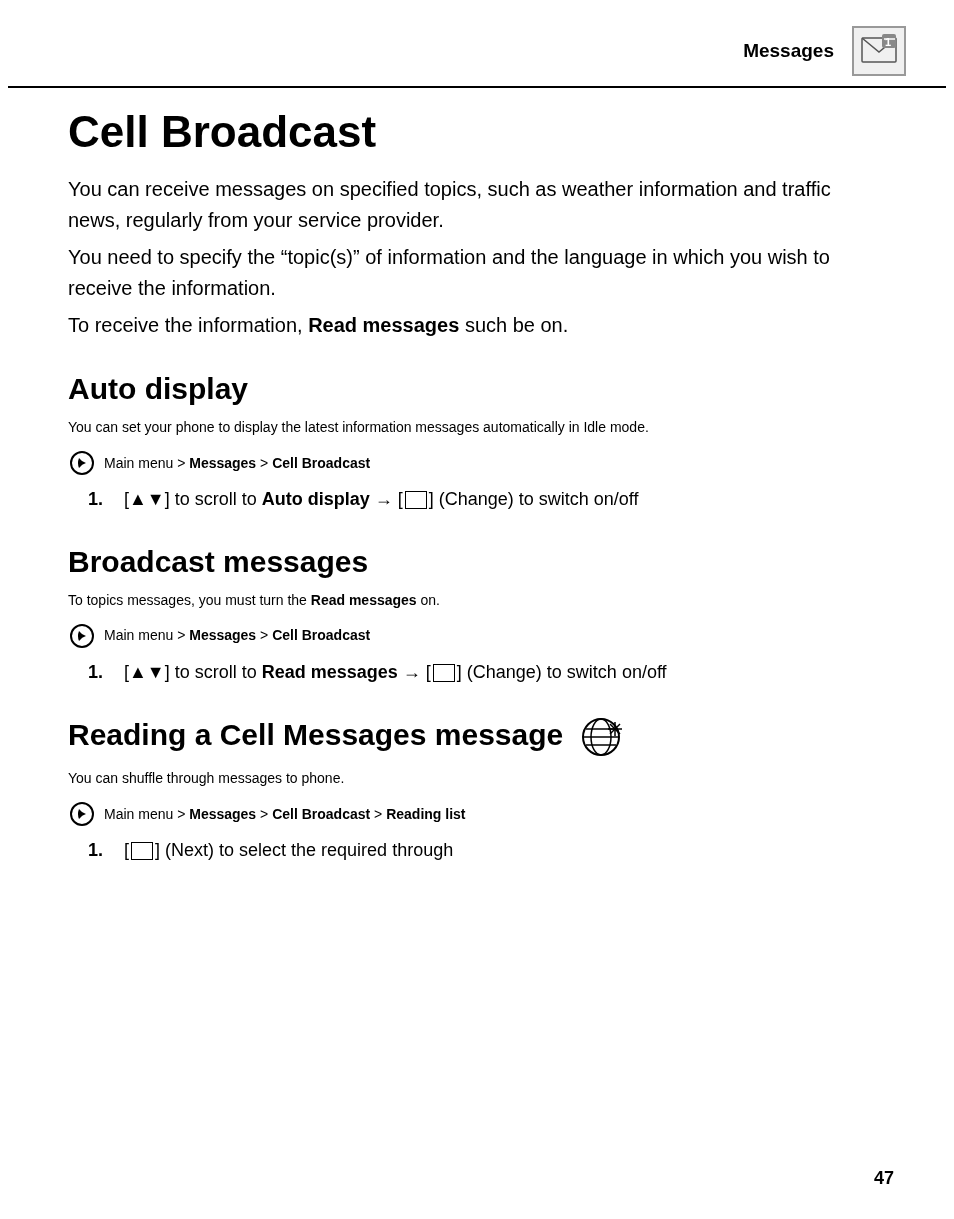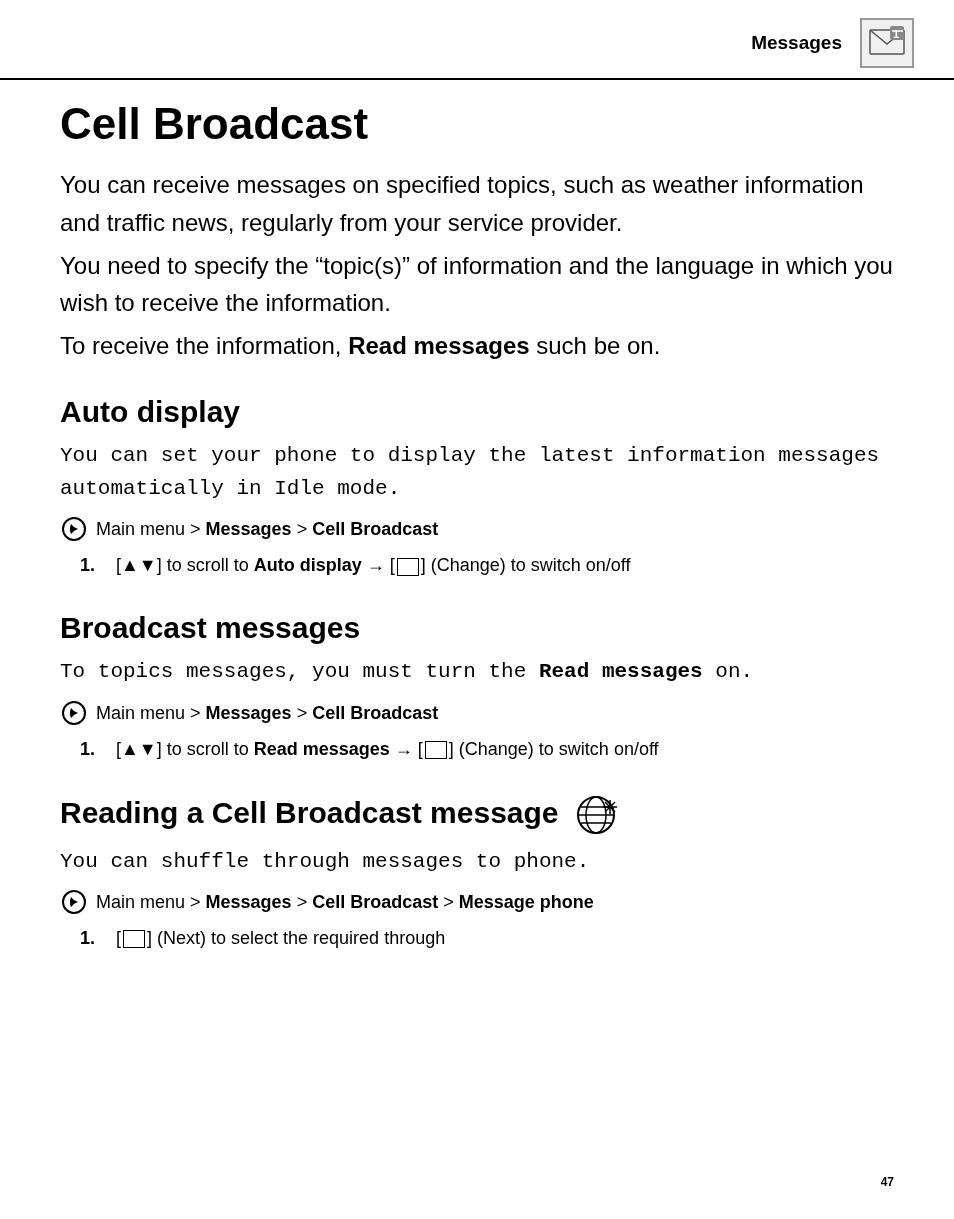--- a/index.html
+++ b/index.html
@@ -14,21 +14,21 @@
       background: #ffffff;
       font-family: Arial, Helvetica, sans-serif;
       font-size: 18px;
       color: #000000;
       position: relative;
     }
 
     .page {
       width: 954px;
       min-height: 1219px;
-      padding: 0;
+      padding: 8px;
       position: relative;
     }
 
     
     .header {
       display: flex;
       justify-content: flex-end;
       align-items: center;
       padding: 18px 40px 10px 60px;
       border-bottom: 2px solid #000;
@@ -59,46 +59,45 @@
     
     .page-title {
       font-size: 44px;
       font-weight: bold;
       margin-bottom: 18px;
       line-height: 1.1;
     }
 
     
     .intro-text {
-      font-size: 24px;
+      font-size: 20px;
       line-height: 1.55;
       margin-bottom: 6px;
     }
 
     
     .section-heading {
       font-size: 30px;
       font-weight: bold;
       margin-top: 30px;
       margin-bottom: 10px;
       line-height: 1.2;
     }
 
     .section-text {
-      font-size: 21px;
+      font-size: 14px;
       line-height: 1.55;
       margin-bottom: 8px;
-      font-family: Liberation Mono, monospace;
     }
 
     
     .nav-line {
       display: flex;
-      align-items: flex-end;
-      font-size: 18px;
+      align-items: center;
+      font-size: 14px;
       margin: 10px 0 8px 0;
       line-height: 1.5;
     }
 
     .nav-arrow-icon {
       width: 28px;
       height: 28px;
       margin-right: 8px;
       flex-shrink: 0;
       display: flex;
@@ -155,21 +154,21 @@
       align-items: center;
       margin-left: 8px;
       vertical-align: middle;
     }
 
     
     .page-number {
       position: absolute;
       bottom: 30px;
       right: 60px;
-      font-size: 12px;
+      font-size: 18px;
       font-weight: bold;
     }
   </style>
 </head>
 <body>
 
 <div class="page">
 
   <div class="header">
     <span class="header-title">Messages</span>
@@ -239,21 +238,21 @@
     <ol class="step-list">
       <li class="step-item">
         <span class="step-number">1.</span>
         <span class="step-content">
           <span>[▲▼] to scroll to </span><strong>Read messages</strong> <span>→</span> [<span class="key-btn"></span>]<span> (Change) to switch on/off</span>
         </span>
       </li>
     </ol>
 
     <h2 class="section-heading">
-      <span>Reading a Cell Broadcast message</span>
+      <span>Reading a Cell Messages message</span>
       <span class="globe-icon">
         <svg width="42" height="42" viewBox="0 0 42 42" xmlns="http://www.w3.org/2000/svg">
           <circle cx="21" cy="21" r="18" fill="none" stroke="#000" stroke-width="2"></circle>
           <ellipse cx="21" cy="21" rx="10" ry="18" fill="none" stroke="#000" stroke-width="1.5"></ellipse>
           <line x1="3" y1="21" x2="39" y2="21" stroke="#000" stroke-width="1.5"></line>
           <line x1="6" y1="13" x2="36" y2="13" stroke="#000" stroke-width="1.5"></line>
           <line x1="6" y1="29" x2="36" y2="29" stroke="#000" stroke-width="1.5"></line>
 
           <g transform="translate(28,6)">
             <line x1="7" y1="0" x2="7" y2="14" stroke="#000" stroke-width="1.5"></line>
@@ -267,21 +266,21 @@
     <p class="section-text">You can shuffle through messages to phone.</p>
 
     <div class="nav-line">
       <span class="nav-arrow-icon">
         <svg width="26" height="26" viewBox="0 0 26 26" xmlns="http://www.w3.org/2000/svg">
           <circle cx="13" cy="13" r="11" fill="none" stroke="#000" stroke-width="2"></circle>
           <path d="M10,8 Q8,13 10,18 Q13,14 17,13 Q13,12 10,8Z" fill="#000"></path>
         </svg>
       </span>
       <span>
-        <span>Main menu &gt; </span><strong>Messages</strong><span> &gt; </span><strong>Cell Broadcast</strong><span> &gt; </span><strong>Message phone</strong>
+        <span>Main menu &gt; </span><strong>Messages</strong><span> &gt; </span><strong>Cell Broadcast</strong><span> &gt; </span><strong>Reading list</strong>
       </span>
     </div>
 
     <ol class="step-list">
       <li class="step-item">
         <span class="step-number">1.</span>
         <span class="step-content">
           [<span class="key-btn"></span>]<span> (Next) to select the required through</span>
         </span>
       </li>

